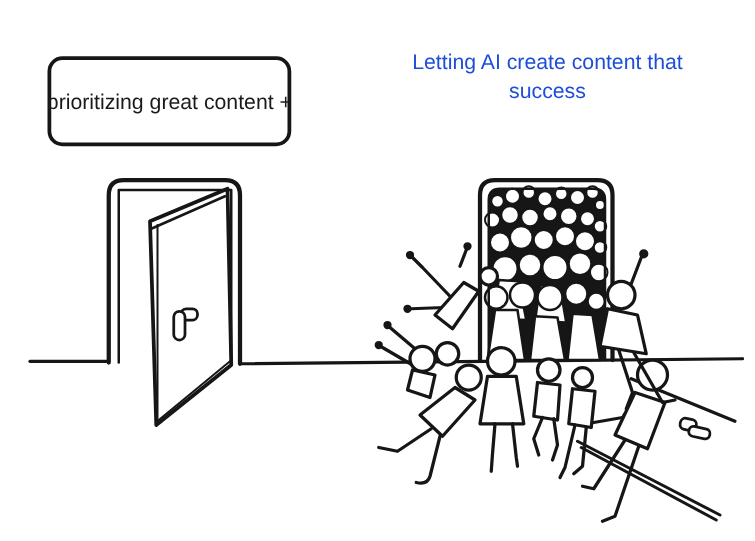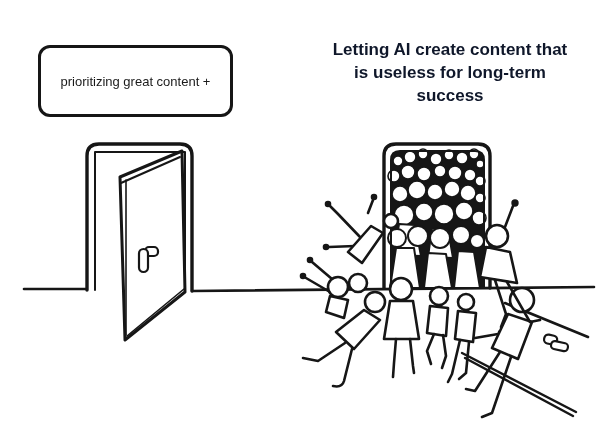--- a/index.html
+++ b/index.html
@@ -5,26 +5,26 @@
   html,body{margin:0;padding:0;background:#ffffff;}
   .scene{
     position:relative;width:604px;height:433px;background:#ffffff;overflow:hidden;
     font-family:"Liberation Sans", sans-serif;color:#0d0d0d;
   }
   .scene svg{position:absolute;left:0;top:0;}
   .sign{
     position:absolute;left:38px;top:45px;width:189px;height:66px;
     border:3px solid #161616;border-radius:12px;background:#ffffff;
     display:flex;flex-direction:column;align-items:center;justify-content:center;
-    font-size:13px;line-height:17px;text-align:center;color:#1a1a1a;
+    font-size:17px;line-height:17px;text-align:center;color:#1a1a1a;
   }
   .sign .line{white-space:nowrap;}
   .caption{
-    position:absolute;left:308px;top:38px;width:284px;
-    font-size:17px;line-height:23px;text-align:center;color:#0f172a;font-weight:bold;
+    position:absolute;left:296px;top:38px;width:284px;
+    font-size:17px;line-height:23px;text-align:center;color:#1d4ed8;
   }
   .caption .line{white-space:nowrap;}
 </style>
 </head>
 <body>
 
 <div class="scene">
 
   <svg width="604" height="433" viewBox="0 0 604 433">
     <g fill="none" stroke="#161616" stroke-linecap="round" stroke-linejoin="round">
@@ -175,17 +175,16 @@
 
     </g>
   </svg>
 
   <div class="sign">
     <div class="line">prioritizing great content +</div>
   </div>
 
   <div class="caption">
     <div class="line">Letting AI create content that</div>
-    <div class="line">is useless for long-term</div>
     <div class="line">success</div>
   </div>
 
 </div>
 
 </body></html>

